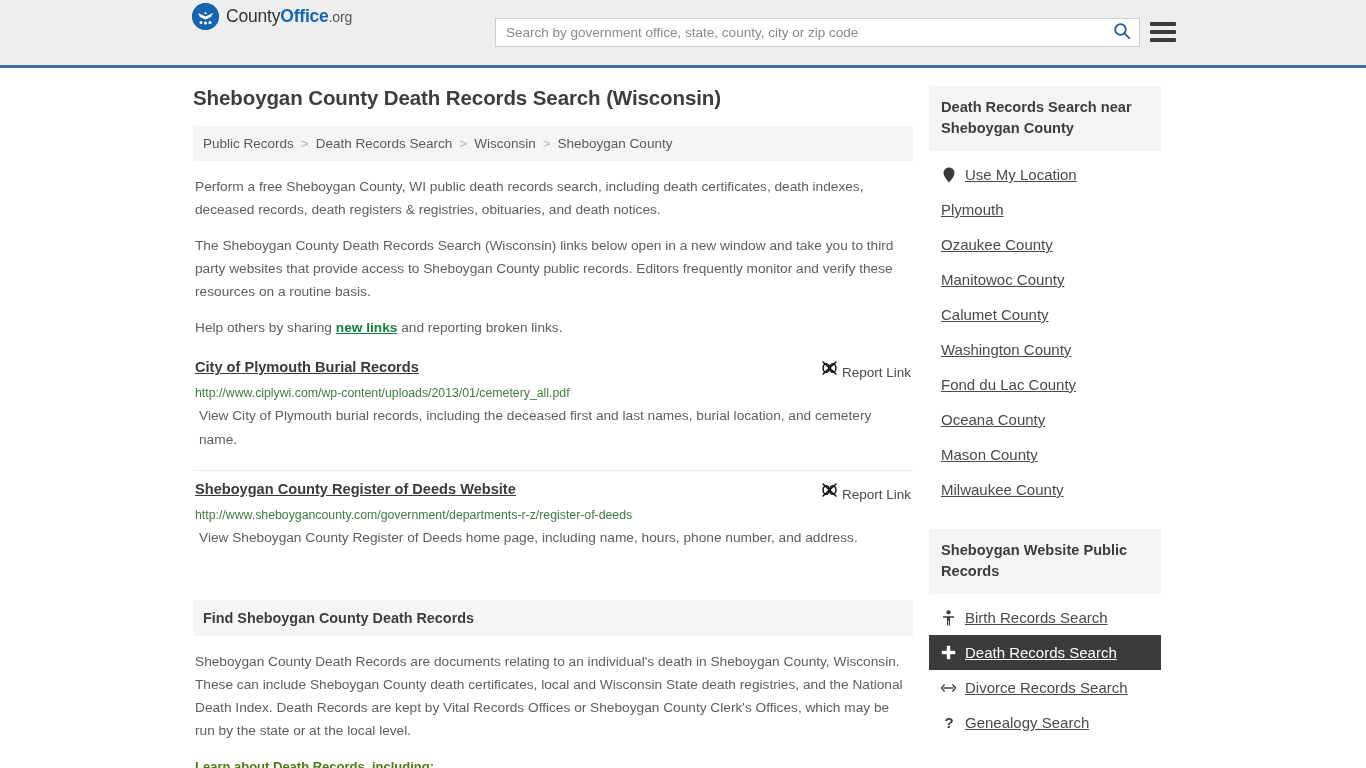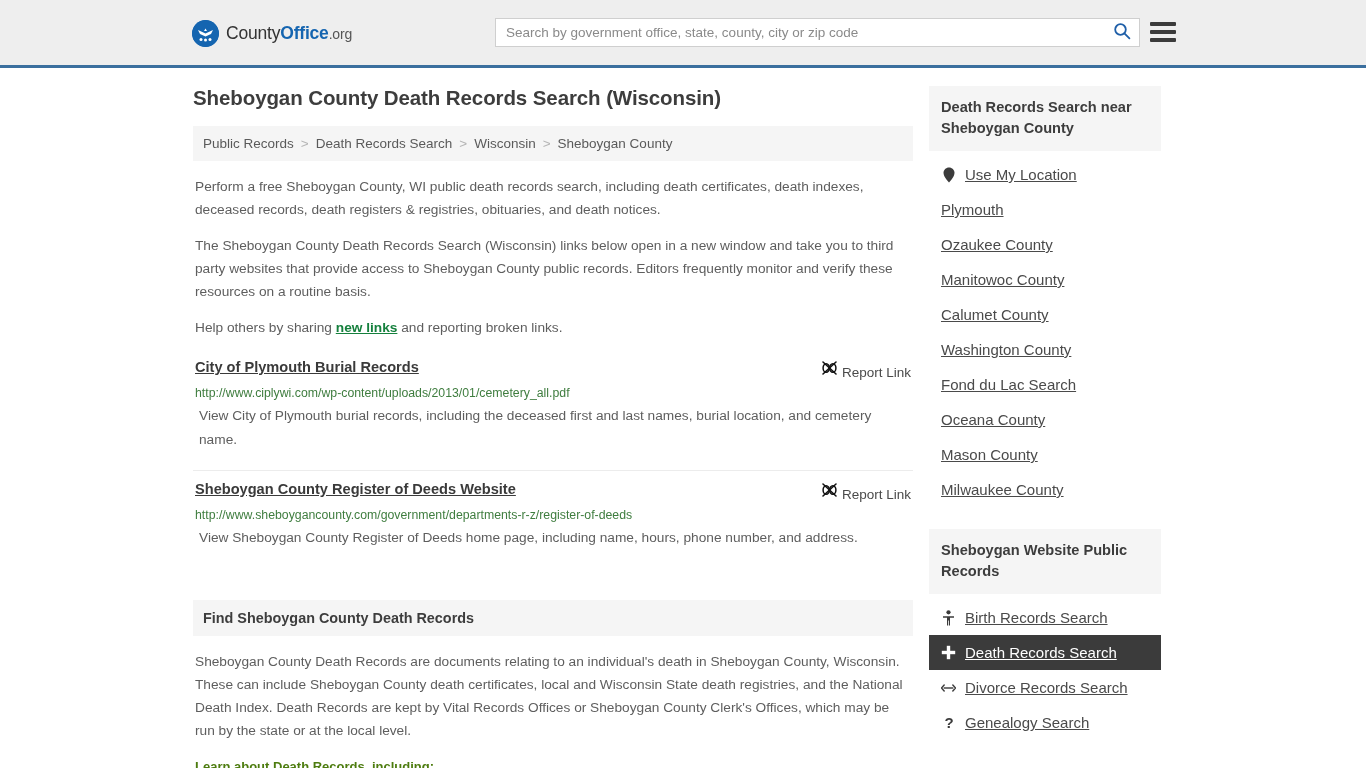--- a/index.html
+++ b/index.html
@@ -16,21 +16,21 @@
   #site-header {
     position: relative;
     height: 68px;
     background: #eeeeee;
     border-bottom: 3px solid #3b6f9e;
     display: flex;
     align-items: center;
   }
   #logo-block {
     position: absolute;
-    left: 192px; top: 20px;
+    left: 192px; top: 3px;
     display: flex; align-items: center; gap: 7px;
     cursor: pointer;
   }
   .logo-mark {
     width: 27px; height: 27px; border-radius: 50%;
     background: #1565b0;
     display: flex; align-items: center; justify-content: center;
     flex-direction: column;
     position: relative;
     overflow: hidden;
@@ -375,21 +375,21 @@
           <div class="side-item">
             <span class="side-label">Manitowoc County</span>
           </div>
           <div class="side-item">
             <span class="side-label">Calumet County</span>
           </div>
           <div class="side-item">
             <span class="side-label">Washington County</span>
           </div>
           <div class="side-item">
-            <span class="side-label">Fond du Lac Search</span>
+            <span class="side-label">Fond du Lac County</span>
           </div>
           <div class="side-item">
             <span class="side-label">Oceana County</span>
           </div>
           <div class="side-item">
             <span class="side-label">Mason County</span>
           </div>
           <div class="side-item">
             <span class="side-label">Milwaukee County</span>
           </div>

